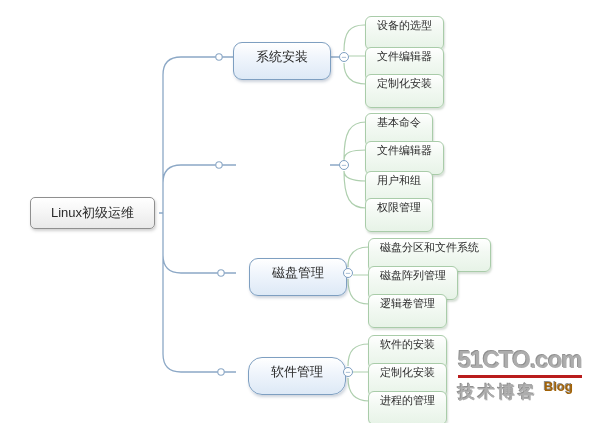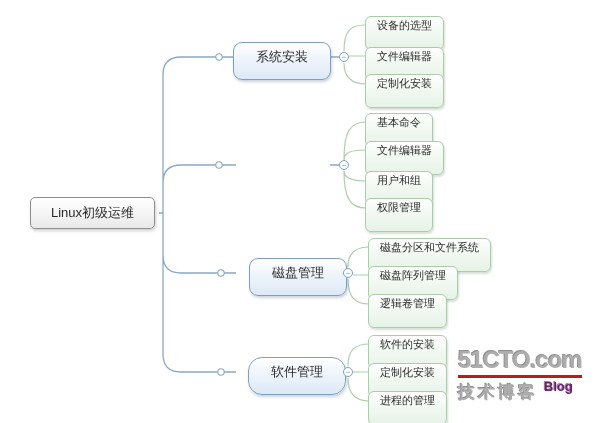--- a/index.html
+++ b/index.html
@@ -46,21 +46,21 @@
     color:#adadad;text-shadow:-1px -1px 0 #8f8f8f,1px 1px 0 #ffffff;
     border-bottom:3px solid #b91c1c;padding-bottom:1px;
     box-shadow:0 1px 0 #ffffff;
   }
   .wm-row{display:flex;align-items:flex-start;margin-top:3px;}
   .wm-tagline{
     font-size:17px;letter-spacing:3px;color:#adadad;
     text-shadow:-1px -1px 0 #8f8f8f,1px 1px 0 #ffffff;
   }
   .wm-badge{
-    font-size:13px;margin-left:6px;margin-top:-2px;color:#701a75;
+    font-size:13px;margin-left:6px;margin-top:-2px;color:#a16207;
     text-shadow:-1px -1px 0 #8f8f8f,1px 1px 0 #ffffff;
   }
 </style>
 </head>
 <body>
 
 <div id="canvas">
 
   <svg id="wires" viewBox="0 0 608 423">
 

